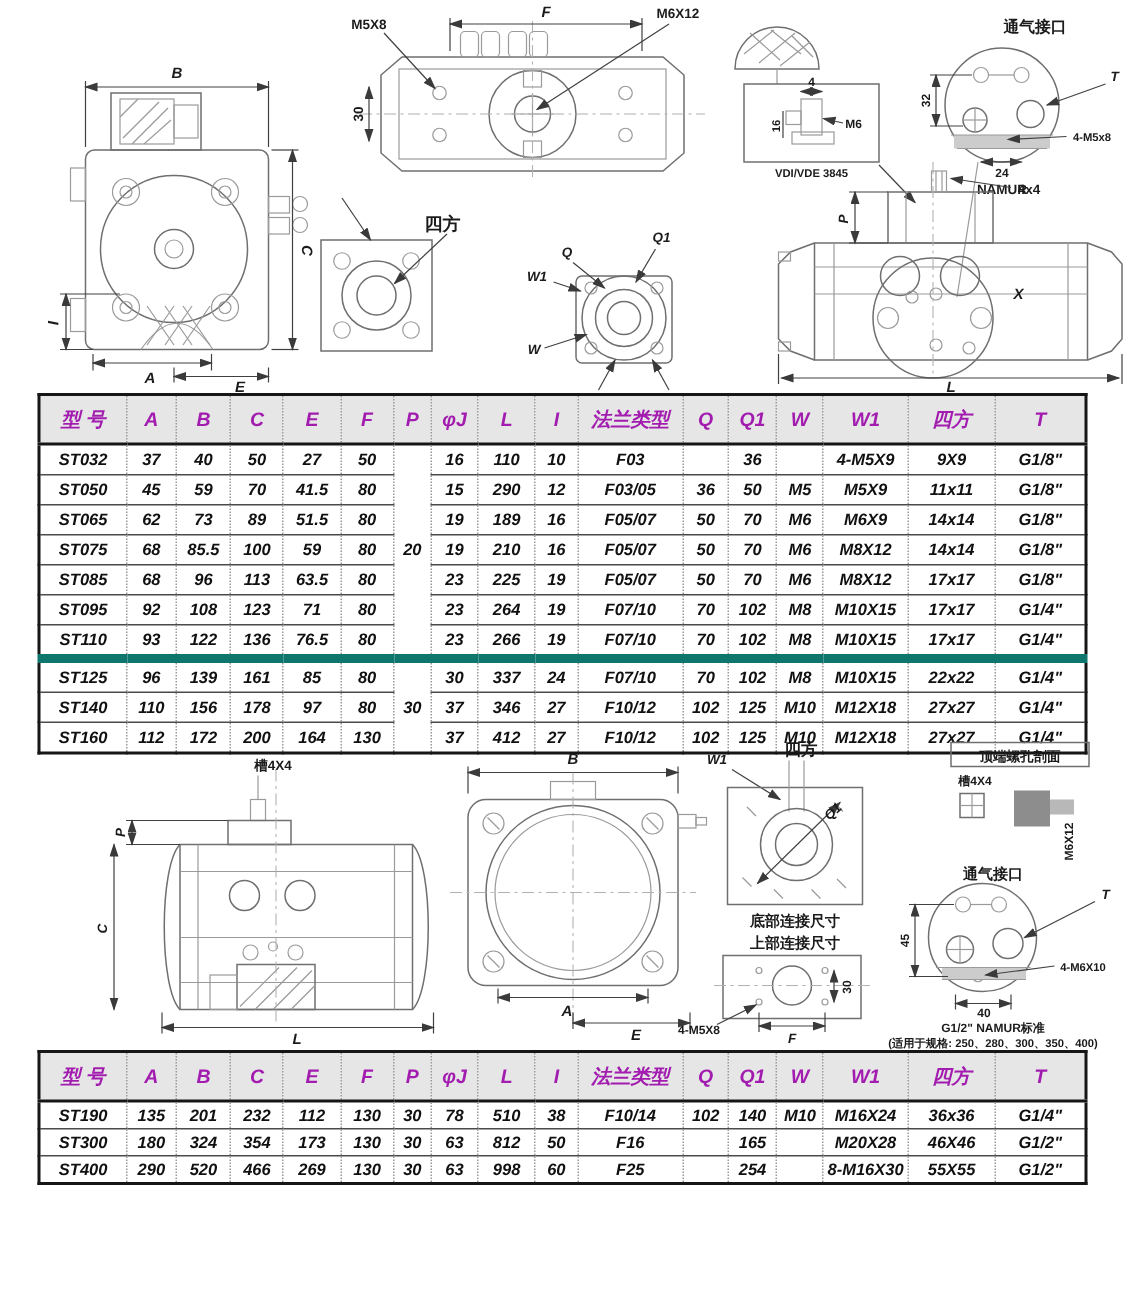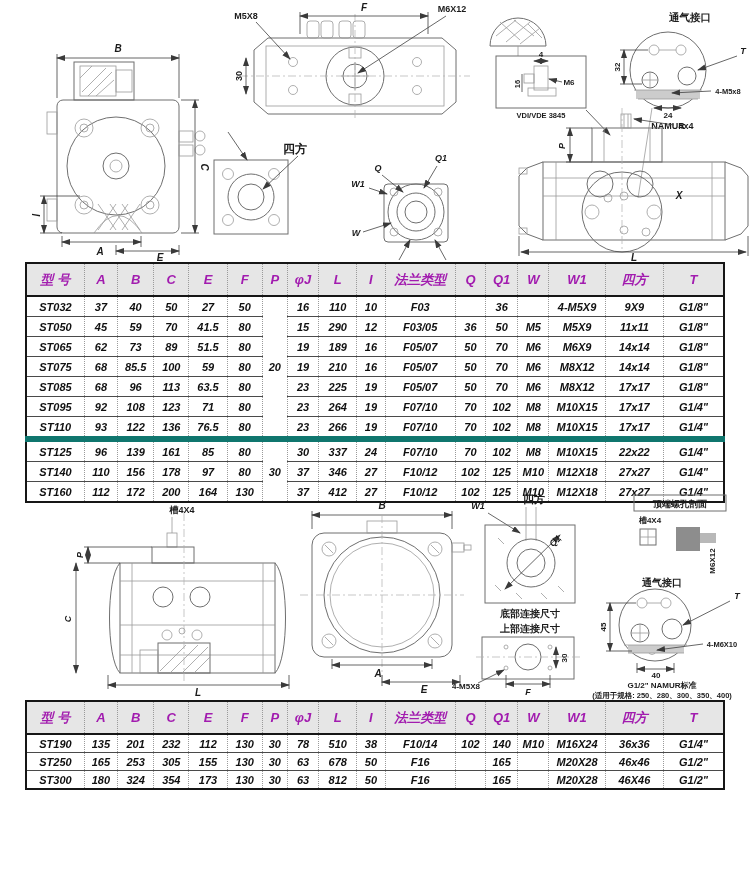--- a/index.html
+++ b/index.html
@@ -724,53 +724,53 @@
           <td>38</td>
           <td>F10/14</td>
           <td>102</td>
           <td>140</td>
           <td>M10</td>
           <td>M16X24</td>
           <td>36x36</td>
           <td>G1/4"</td>
         </tr>
         <tr>
-          <td>ST250</td>
-          <td>165</td>
-          <td>253</td>
-          <td>305</td>
-          <td>155</td>
-          <td>130</td>
-          <td>30</td>
-          <td>63</td>
-          <td>678</td>
-          <td>50</td>
-          <td>F16</td>
-          <td></td>
-          <td>165</td>
-          <td></td>
-          <td>M20X28</td>
-          <td>46x46</td>
-          <td>G1/2"</td>
-        </tr>
-        <tr>
           <td>ST300</td>
           <td>180</td>
           <td>324</td>
           <td>354</td>
           <td>173</td>
           <td>130</td>
           <td>30</td>
           <td>63</td>
           <td>812</td>
           <td>50</td>
           <td>F16</td>
           <td></td>
           <td>165</td>
           <td></td>
           <td>M20X28</td>
           <td>46X46</td>
           <td>G1/2"</td>
         </tr>
+        <tr>
+          <td>ST400</td>
+          <td>290</td>
+          <td>520</td>
+          <td>466</td>
+          <td>269</td>
+          <td>130</td>
+          <td>30</td>
+          <td>63</td>
+          <td>998</td>
+          <td>60</td>
+          <td>F25</td>
+          <td></td>
+          <td>254</td>
+          <td></td>
+          <td>8-M16X30</td>
+          <td>55X55</td>
+          <td>G1/2"</td>
+        </tr>
       </tbody>
 </table>
 
 </div>
 
 </body></html>

